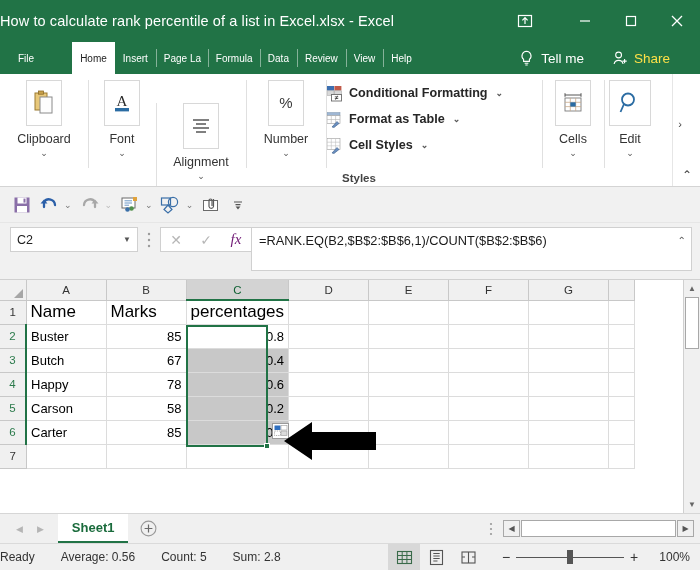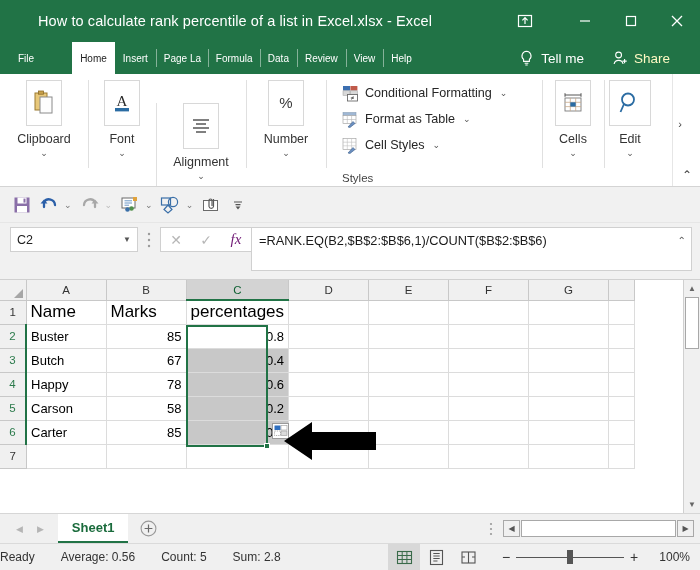--- a/index.html
+++ b/index.html
@@ -18,21 +18,21 @@
 
   
   .titlebar {
     height: 42px;
     background: #217346;
     display: flex; align-items: center;
     position: relative; flex: none;
   }
   .title-text {
     position: absolute; left: 0; right: 0;
-    text-align: center;
+    text-align: left;
     color: #ffffff;
     font-size: 14.5px;
     letter-spacing: .1px;
     white-space: nowrap;
     padding-right: 230px;
   }
   .win-ctrls {
     position: absolute; right: 0; top: 0;
     height: 42px; display: flex; align-items: center;
   }
@@ -73,21 +73,21 @@
   .tabstrip-right {
     margin-left: auto; display: flex; align-items: center;
     height: 32px; padding-right: 24px; gap: 8px;
   }
   .tellme {
     display: flex; align-items: center; gap: 7px;
     color: #fff; font-size: 13.5px; padding: 0 10px;
   }
   .share {
     display: flex; align-items: flex-end; gap: 5px;
-    color: #fef9c3; font-size: 13.5px; padding: 0 6px 0 10px;
+    color: #fde047; font-size: 13.5px; padding: 0 6px 0 10px;
   }
 
   
   .ribbon {
     height: 113px; background: #ffffff;
     border-bottom: 1px solid #d4d4d4;
     display: flex; position: relative; flex: none;
     overflow: hidden;
   }
   .rgroup {
@@ -116,21 +116,21 @@
     font-size: 12.5px; color: #333; margin-top: 6px;
     white-space: nowrap;
   }
   .gchev {
     font-size: 9px; color: #555; margin-top: 3px; line-height: 1;
   }
   .g-clipboard { width: 88px; }
   .g-font      { width: 68px; }
   .g-align     { width: 90px; margin-top: 23px; }
   .g-number    { width: 80px; }
-  .g-styles    { width: 216px; align-items: flex-start; padding-left: 16px; }
+  .g-styles    { width: 216px; align-items: flex-start; padding-left: 0; font-weight: bold; }
   .g-cells     { width: 62px; }
   .g-editing   { width: 52px; }
 
   .style-row {
     display: flex; align-items: center; gap: 6px;
     height: 26px; font-size: 12.6px; color: #262626;
     white-space: nowrap;
   }
   .style-chev { font-size: 9px; color: #555; margin-left: 2px; }
   .styles-caption {

